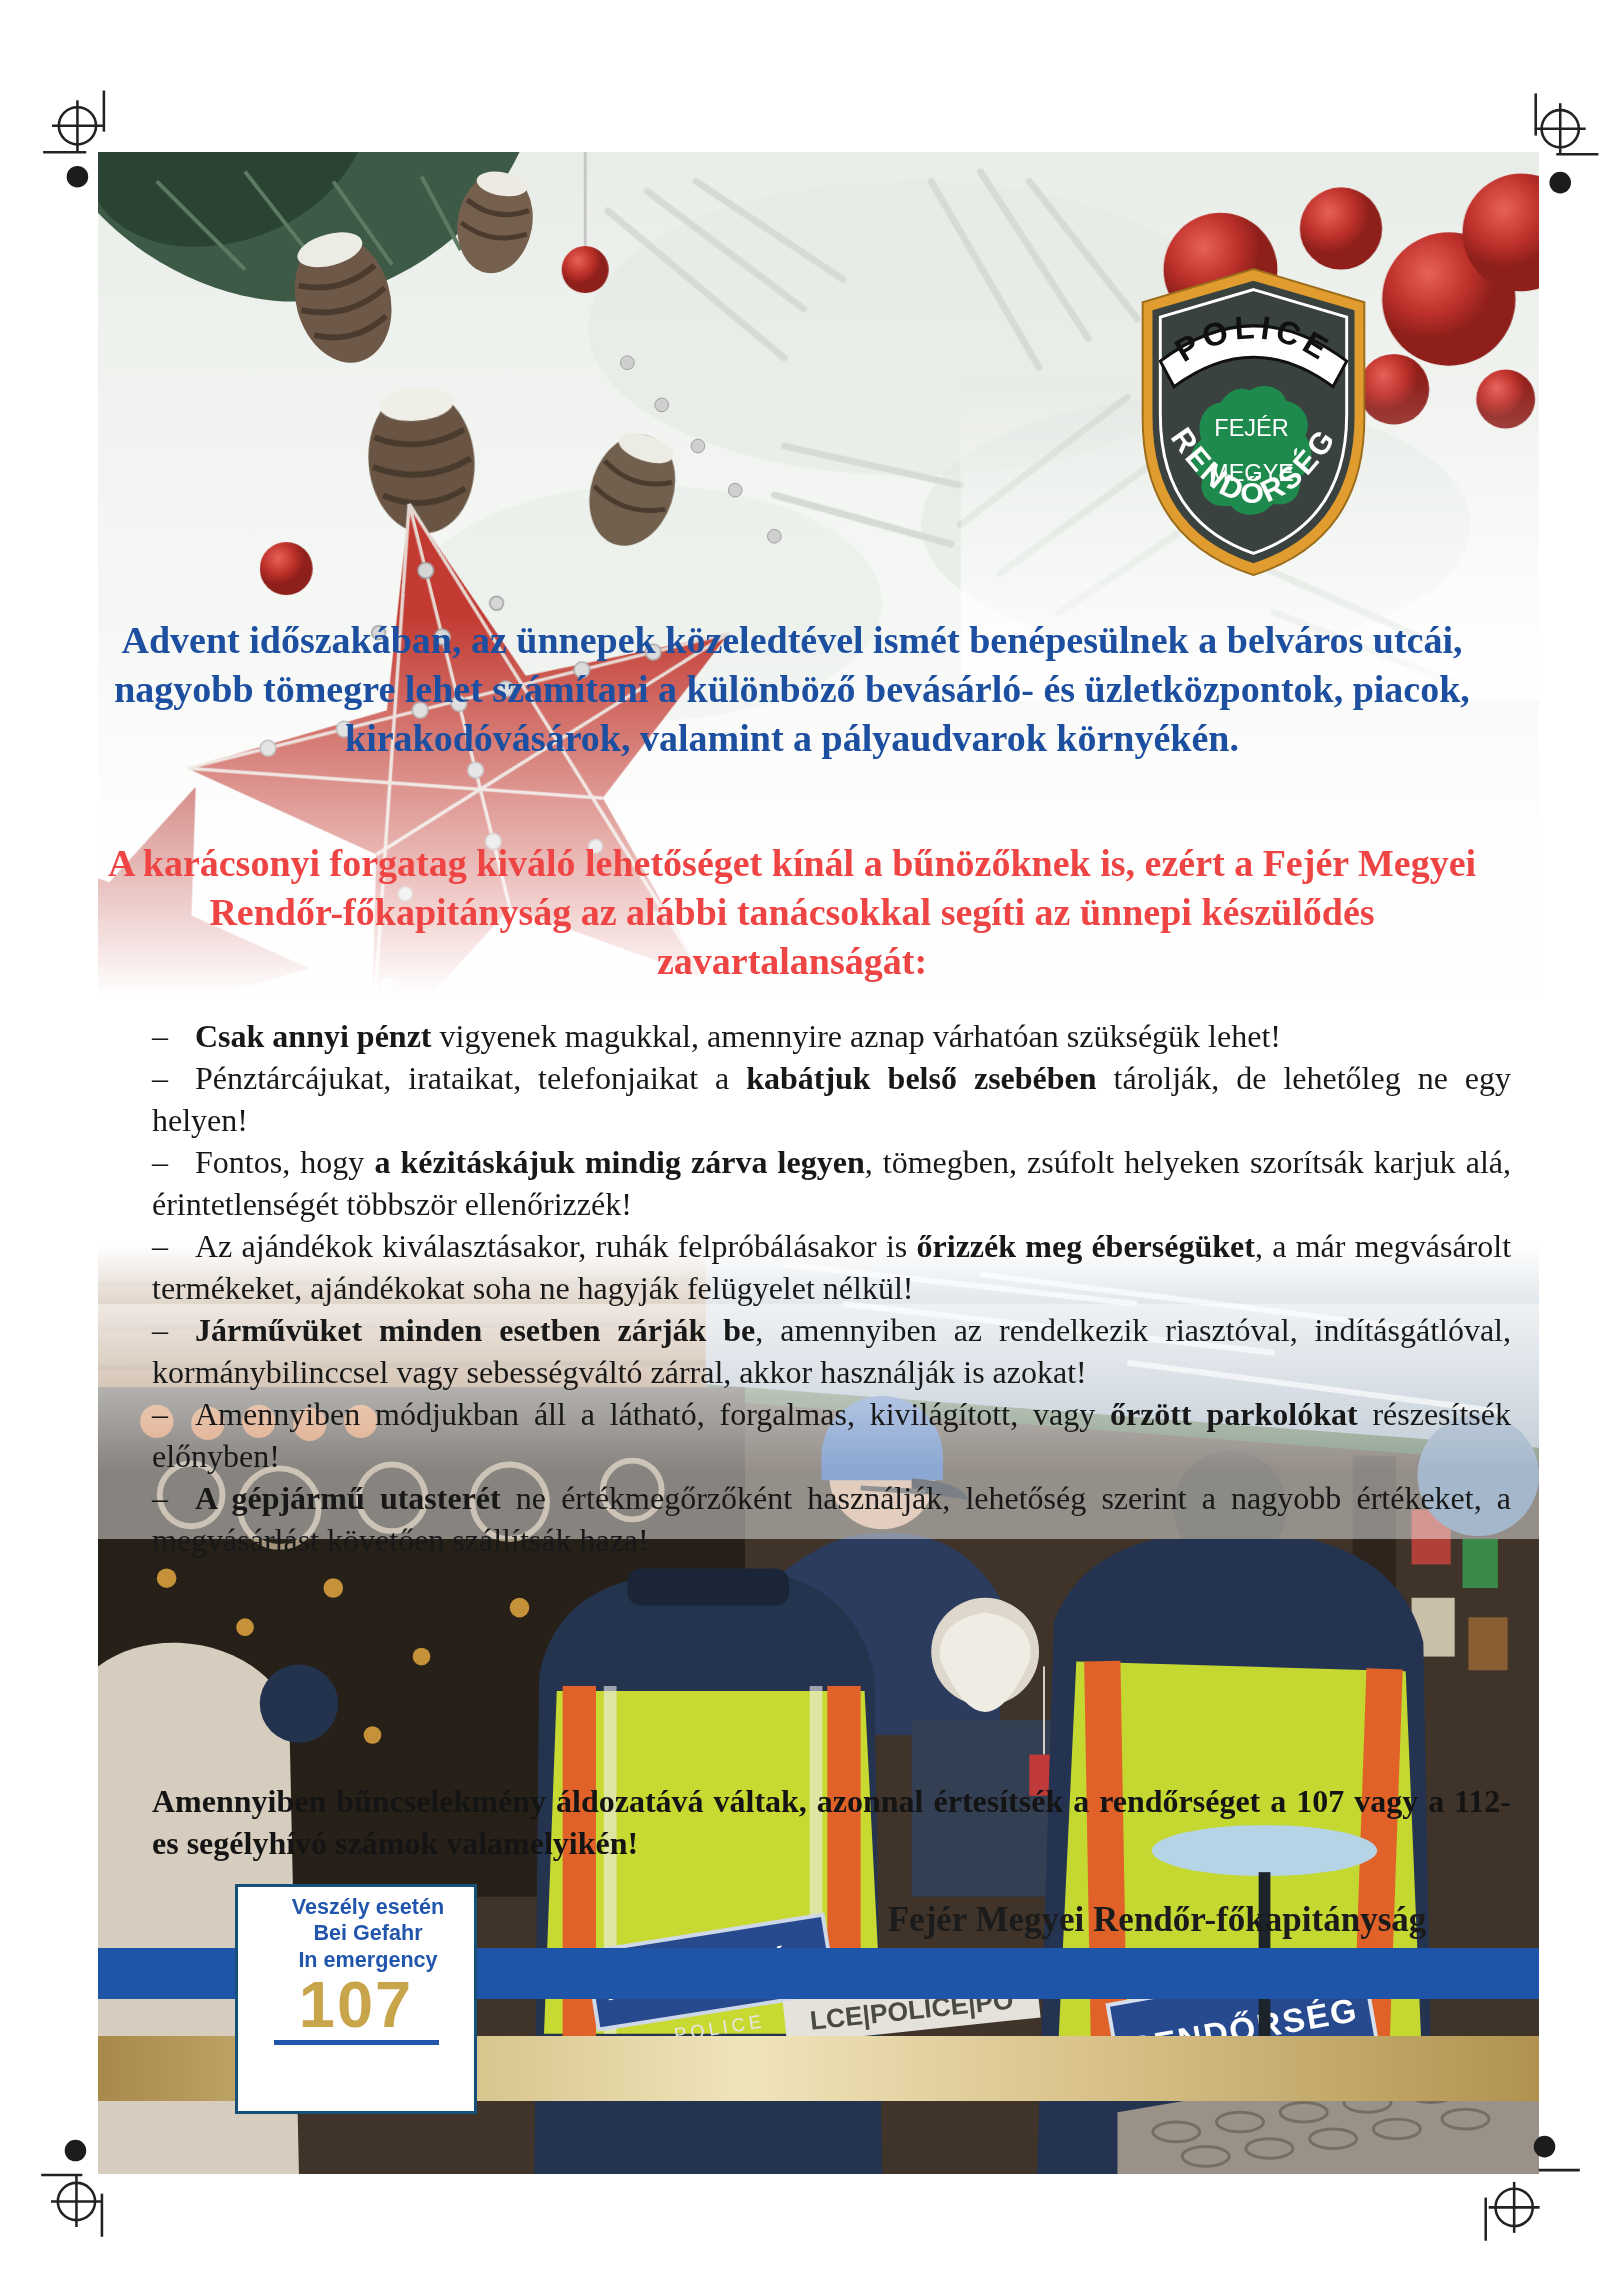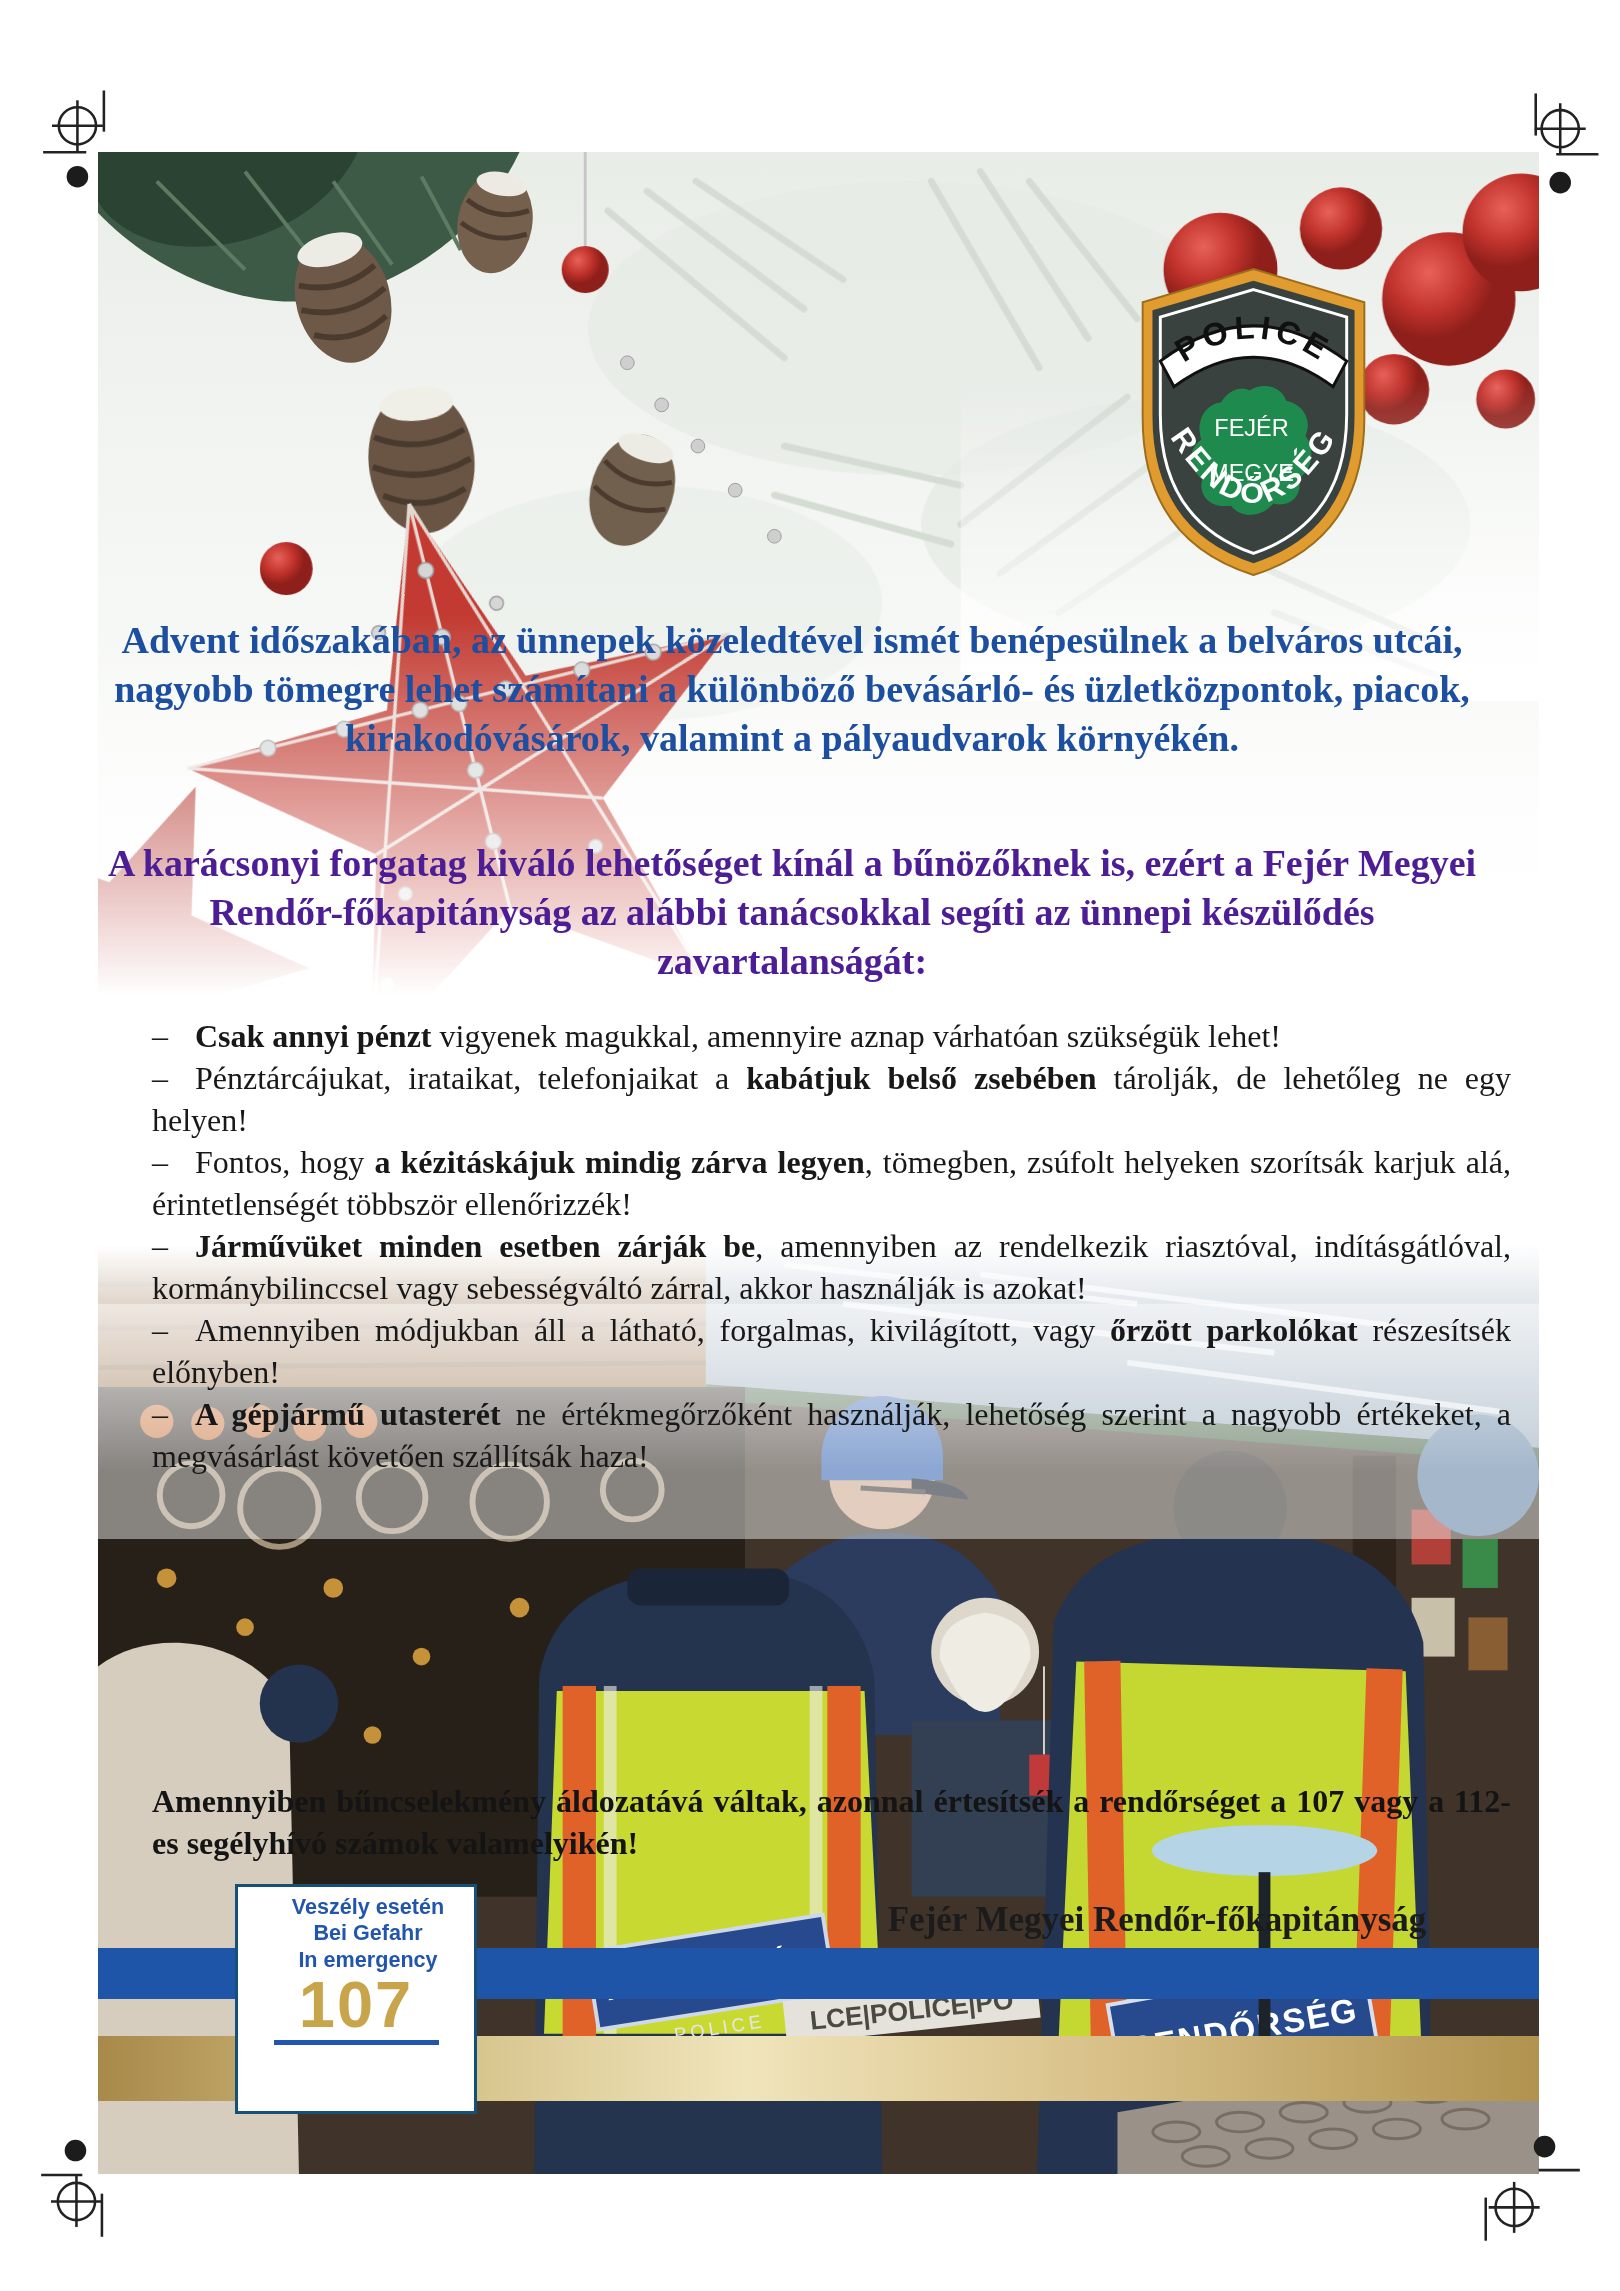--- a/index.html
+++ b/index.html
@@ -253,26 +253,27 @@
       <text x="57" y="46" text-anchor="middle" font-family="Liberation Sans, sans-serif" font-size="24" fill="#ffffff">FEJÉR</text>
       <text x="57" y="92" text-anchor="middle" font-family="Liberation Sans, sans-serif" font-size="24" fill="#ffffff">MEGYE</text>
     </g>
 
     <text font-family="Liberation Sans, sans-serif" font-size="31" font-weight="bold" fill="#ffffff" letter-spacing="3">
       <textPath href="#rendArc" startOffset="50%" text-anchor="middle">RENDŐRSÉG</textPath>
     </text>
   </svg>
 
   <div class="abs intro" style="color:#1d4fa1">Advent időszakában, az ünnepek közeledtével ismét benépesülnek a belváros utcái, nagyobb tömegre lehet számítani a különböző bevásárló- és üzletközpontok, piacok, kirakodóvásárok, valamint a pályaudvarok környékén.</div>
-  <div class="abs warning" style="color:#4c1d95">A karácsonyi forgatag kiváló lehetőséget kínál a bűnözőknek is, ezért a Fejér Megyei Rendőr-főkapitányság az alábbi tanácsokkal segíti az ünnepi készülődés zavartalanságát:</div>
+  <div class="abs warning" style="color:#ef4444">A karácsonyi forgatag kiváló lehetőséget kínál a bűnözőknek is, ezért a Fejér Megyei Rendőr-főkapitányság az alábbi tanácsokkal segíti az ünnepi készülődés zavartalanságát:</div>
 
   <div class="abs tips">
       <p><span class="dash">–</span><span class="b">Csak annyi pénzt</span><span> vigyenek magukkal, amennyire aznap várhatóan szükségük lehet!</span></p>
       <p><span class="dash">–</span><span>Pénztárcájukat, irataikat, telefonjaikat a </span><span class="b">kabátjuk belső zsebében</span><span> tárolják, de lehetőleg ne egy helyen!</span></p>
       <p><span class="dash">–</span><span>Fontos, hogy </span><span class="b">a kézitáskájuk mindig zárva legyen</span><span>, tömegben, zsúfolt helyeken szorítsák karjuk alá, érintetlenségét többször ellenőrizzék!</span></p>
+      <p><span class="dash">–</span><span>Az ajándékok kiválasztásakor, ruhák felpróbálásakor is </span><span class="b">őrizzék meg éberségüket</span><span>, a már megvásárolt termékeket, ajándékokat soha ne hagyják felügyelet nélkül!</span></p>
       <p><span class="dash">–</span><span class="b">Járművüket minden esetben zárják be</span><span>, amennyiben az rendelkezik riasztóval, indításgátlóval, kormánybilinccsel vagy sebességváltó zárral, akkor használják is azokat!</span></p>
       <p><span class="dash">–</span><span>Amennyiben módjukban áll a látható, forgalmas, kivilágított, vagy </span><span class="b">őrzött parkolókat</span><span> részesítsék előnyben!</span></p>
       <p><span class="dash">–</span><span class="b">A gépjármű utasterét</span><span> ne értékmegőrzőként használják, lehetőség szerint a nagyobb értékeket, a megvásárlást követően szállítsák haza!</span></p>
     </div>
 
   <svg class="abs bottom-photo" viewBox="0 0 1470 948" preserveAspectRatio="none">
     <defs>
       <linearGradient id="topfade" x1="0" y1="0" x2="0" y2="1">
           <stop offset="0%" stop-color="#ffffff"></stop>
           <stop offset="100%" stop-color="#ffffff" stop-opacity="0"></stop>

